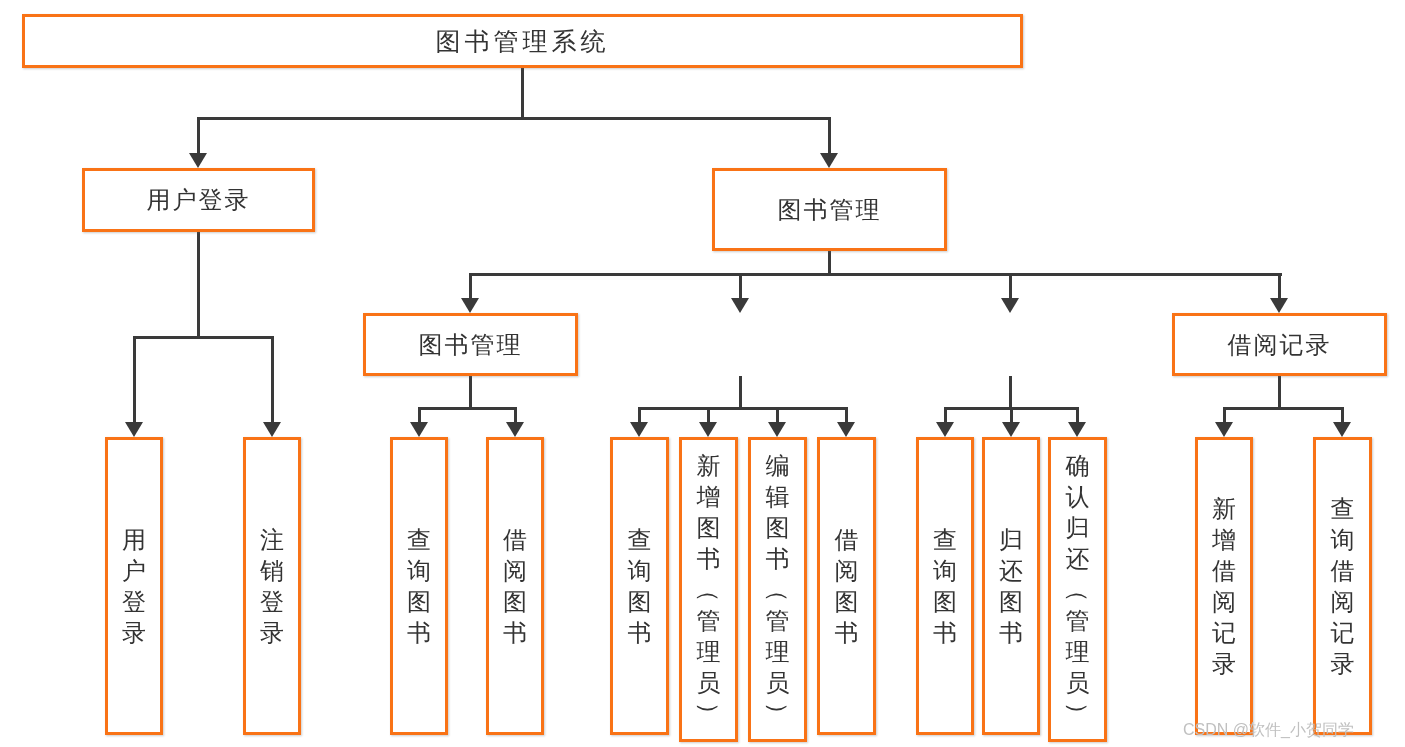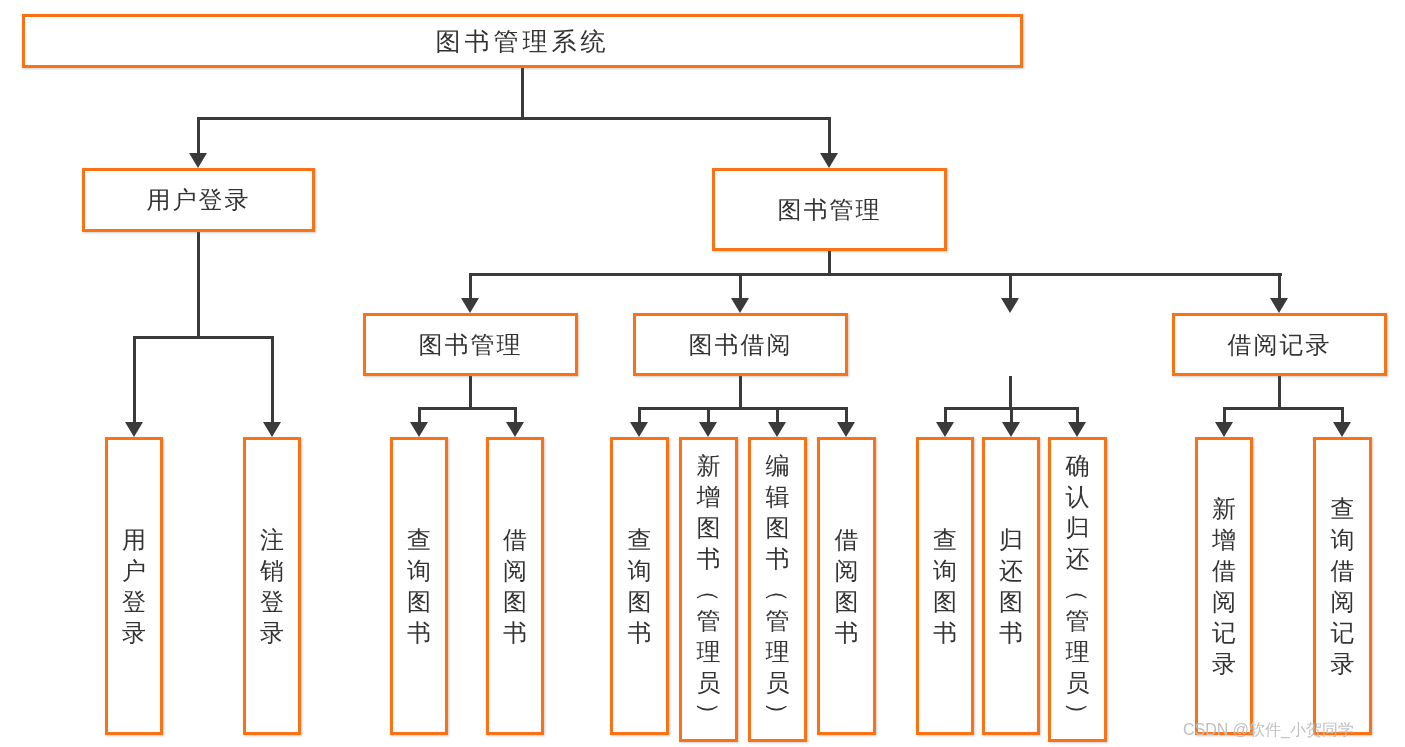--- a/index.html
+++ b/index.html
@@ -105,23 +105,20 @@
   <div class="box" style="left:82px;top:168px;width:233px;height:64px;">
     <span class="hlabel">用户登录</span>
   </div>
   <div class="box" style="left:712px;top:168px;width:235px;height:83px;">
     <span class="hlabel">图书管理</span>
   </div>
 
   <div class="box" style="left:363px;top:313px;width:215px;height:63px;">
     <span class="hlabel">图书管理</span>
   </div>
-  <div class="box" style="left:633px;top:313px;width:215px;height:63px;">
-    <span class="hlabel">图书借阅</span>
-  </div>
   <div class="box" style="left:1172px;top:313px;width:215px;height:63px;">
     <span class="hlabel">借阅记录</span>
   </div>
 
   <div class="box" style="left:105px;top:437px;width:58px;height:298px;">
     <span class="vtext">
         <span>用</span>
         <span>户</span>
         <span>登</span>
         <span>录</span>

